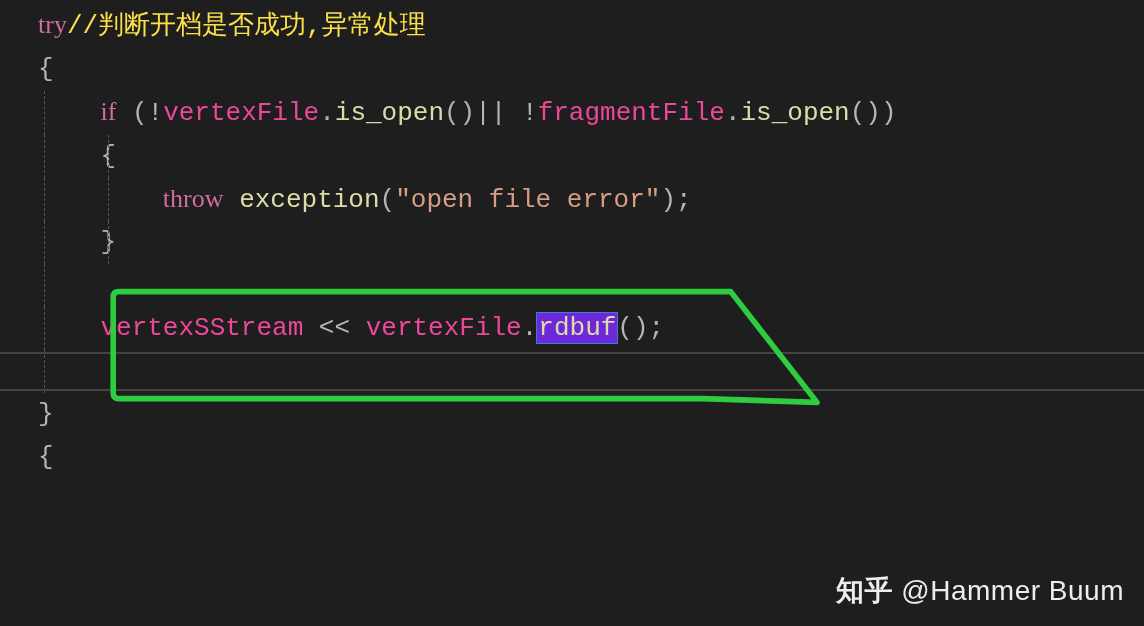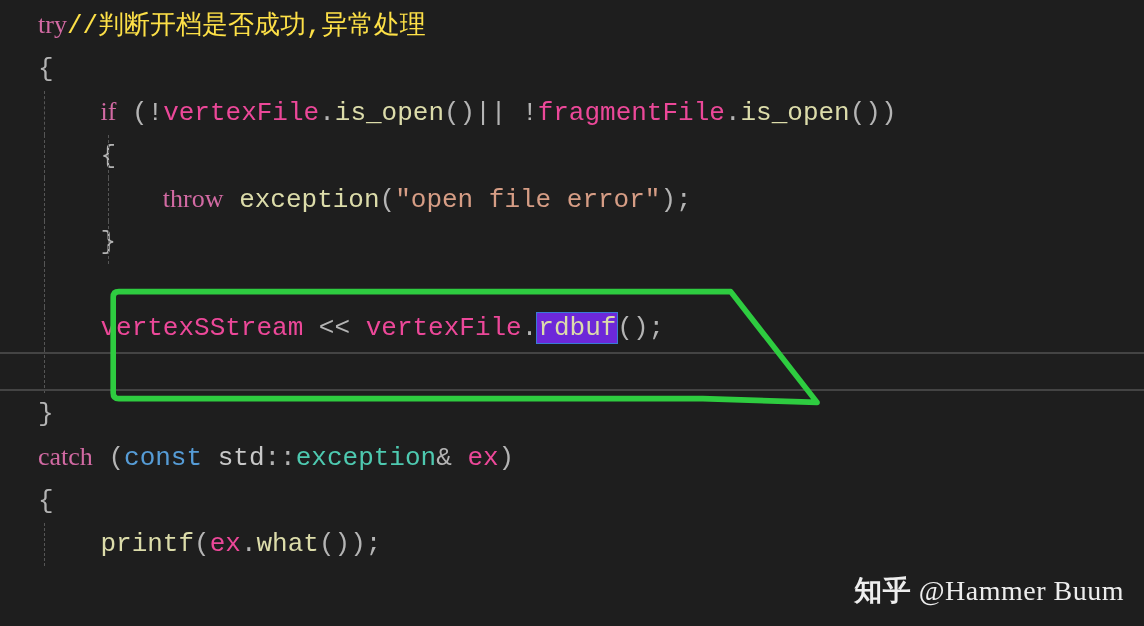--- a/index.html
+++ b/index.html
@@ -50,21 +50,21 @@
     height: 0;
     border-top: 2px solid #444;
   }
   .hr-top { top: 352px; }
   .hr-bot { top: 389px; }
 
   .watermark {
     position: absolute;
     right: 20px;
     bottom: 12px;
-    font-family: Liberation Serif, serif;
+    font-family: Liberation Sans, sans-serif;
     font-size: 28px;
     color: #ffffff;
     opacity: 0.92;
     letter-spacing: 0.5px;
   }
   .watermark .zh { font-weight: 700; }
 
   
   .annot {
     position: absolute;
@@ -95,25 +95,23 @@
 
   <div class="line"><span class="indent-guide" style="left:6px;"></span><span></span>&nbsp;</div>
 
   <div class="line"><span class="indent-guide" style="left:6px;"></span>    <span class="var">vertexSStream</span><span class="op"> &lt;&lt; </span><span class="var">vertexFile</span><span class="punct">.</span><span class="yellow sel">rdbuf</span><span class="punct">()</span><span class="punct">;</span></div>
 
 
   <div class="line"><span class="indent-guide" style="left:6px;"></span><span></span>&nbsp;</div>
 
   <div class="line"><span class="punct">}</span></div>
 
-  <div class="line"><span class="kw-pink">catch</span><span class="punct"> (</span><span class="kw-blue">const</span><span> </span><span class="ns">std</span><span class="punct">::</span><span class="type">exception</span><span class="op">&amp; </span><span class="var">ex</span><span class="punct">)</span></div>
 
   <div class="line"><span class="punct">{</span></div>
 
-  <div class="line"><span class="indent-guide" style="left:6px;"></span>    <span class="yellow">printf</span><span class="punct">(</span><span class="var">ex</span><span class="punct">.</span><span class="yellow">what</span><span class="punct">()</span><span class="punct">)</span><span class="punct">;</span></div>
 
 </div>
 
 <div class="hr-top"></div>
 <div class="hr-bot"></div>
 
 <div class="annot">
   <svg viewBox="0 0 758 130">
     <path d="M 8 6
              Q 2 6 2 12

